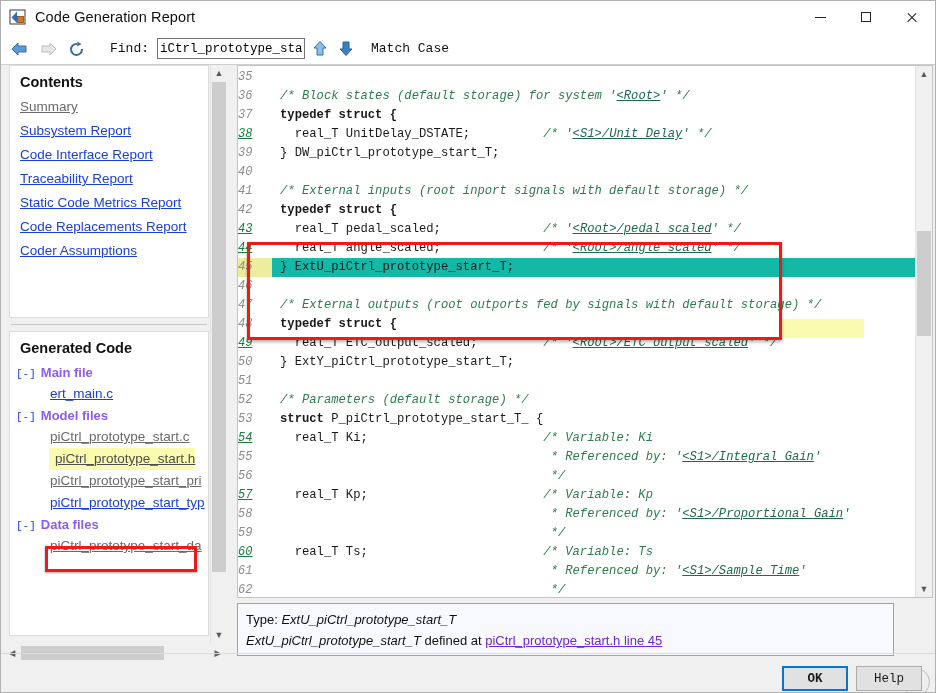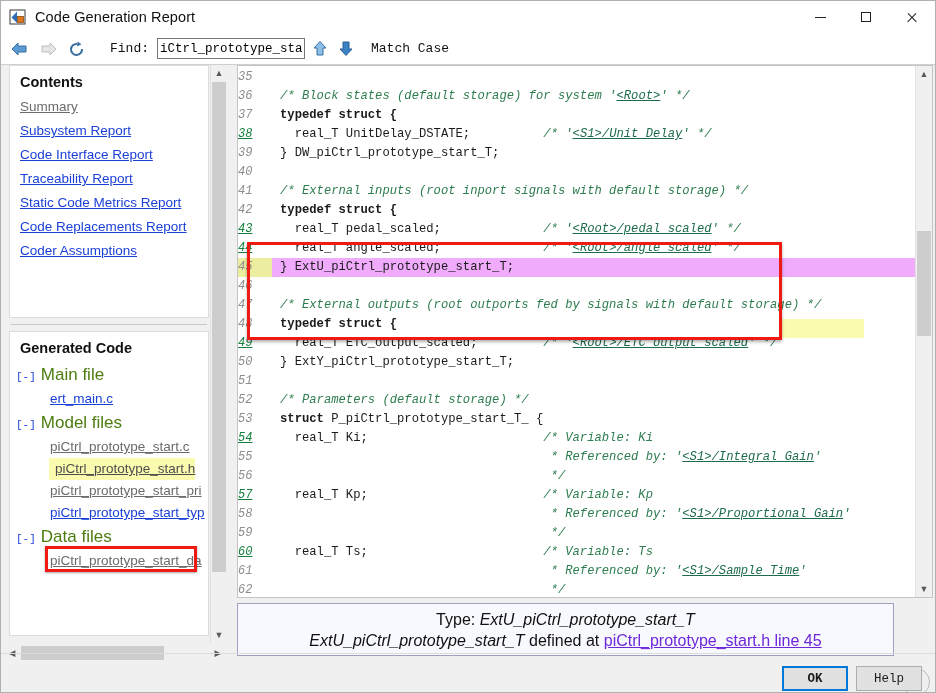--- a/index.html
+++ b/index.html
@@ -126,21 +126,21 @@
     padding: 0 10px; margin-bottom: 6px;
   }
   .tree-group {
     display: flex; align-items: baseline;
     padding: 3px 10px 3px 6px;
   }
   .tree-toggle {
     font-family: "Liberation Mono", monospace;
     font-size: 11px; color: #1a3fd6; margin-right: 5px; flex: none;
   }
-  .tree-group-label { font-size: 17px; font-weight: normal; color: #4d7c0f; white-space: nowrap; }
+  .tree-group-label { font-size: 13px; font-weight: bold; color: #8b5cf6; white-space: nowrap; }
   .tree-file {
     display: block; font-size: 13.5px; color: #1a3fd6;
     text-decoration: underline; white-space: nowrap;
     padding: 3px 0 3px 40px; line-height: 16px;
   }
   .tree-file.visited { color: #6b6b6b; }
   .tree-file.selected {
     background: #fbfbb0; color: #4d4d4d;
     display: inline-block; padding-left: 6px; margin-left: 39px;
     position: relative;
@@ -201,21 +201,21 @@
   .lineno {
     display: inline-block; width: 34px; text-align: left;
     color: #8d8d8d; font-style: italic; font-size: 12px;
     margin-right: 8px; vertical-align: top;
   }
   .lineno.link { color: #15803d; text-decoration: underline; font-style: italic; }
   .code-text { display: inline; vertical-align: top; color: #1a1a1a; }
   .kw { font-weight: bold; color: #1a1a1a; }
   .cm { color: #2e7d4f; font-style: italic; }
   .cml { color: #1d6b4a; font-style: italic; text-decoration: underline; }
-  .hl-line { background: #f0abfc; }
+  .hl-line { background: #14b8a6; }
   .hl-line .lineno { background: #ededa0; }
 
   .red-box {
     position: absolute; left: 246px; top: 177px;
     width: 535px; height: 98px;
     border: 3px solid #ef1a14;
     box-sizing: border-box; pointer-events: none;
     box-shadow: 0 2px 3px rgba(0,0,0,0.30);
   }
   .yellow-strip {
@@ -226,21 +226,21 @@
 
   
   .infopanel {
     position: absolute; left: 236px; top: 538px;
     width: 657px; height: 53px;
     background: #f8f8ff;
     border: 1px solid #9f9fbf;
     box-sizing: border-box;
     padding: 5px 8px;
   }
-  .info-line { font-size: 16px; color: #111; line-height: 21px; white-space: nowrap; text-align: center; }
+  .info-line { font-size: 13px; color: #111; line-height: 21px; white-space: nowrap; }
   .info-em { font-style: italic; }
   .info-link { color: #6d28d9; text-decoration: underline; }
   .info-close {
     position: absolute; left: 901px; top: 603px;
     width: 26px; height: 26px; border-radius: 50%;
     background: #efefef; border: 1px solid #bcbcbc;
     display: flex; align-items: center; justify-content: center;
     font-size: 13px; font-weight: bold;
   }
 

